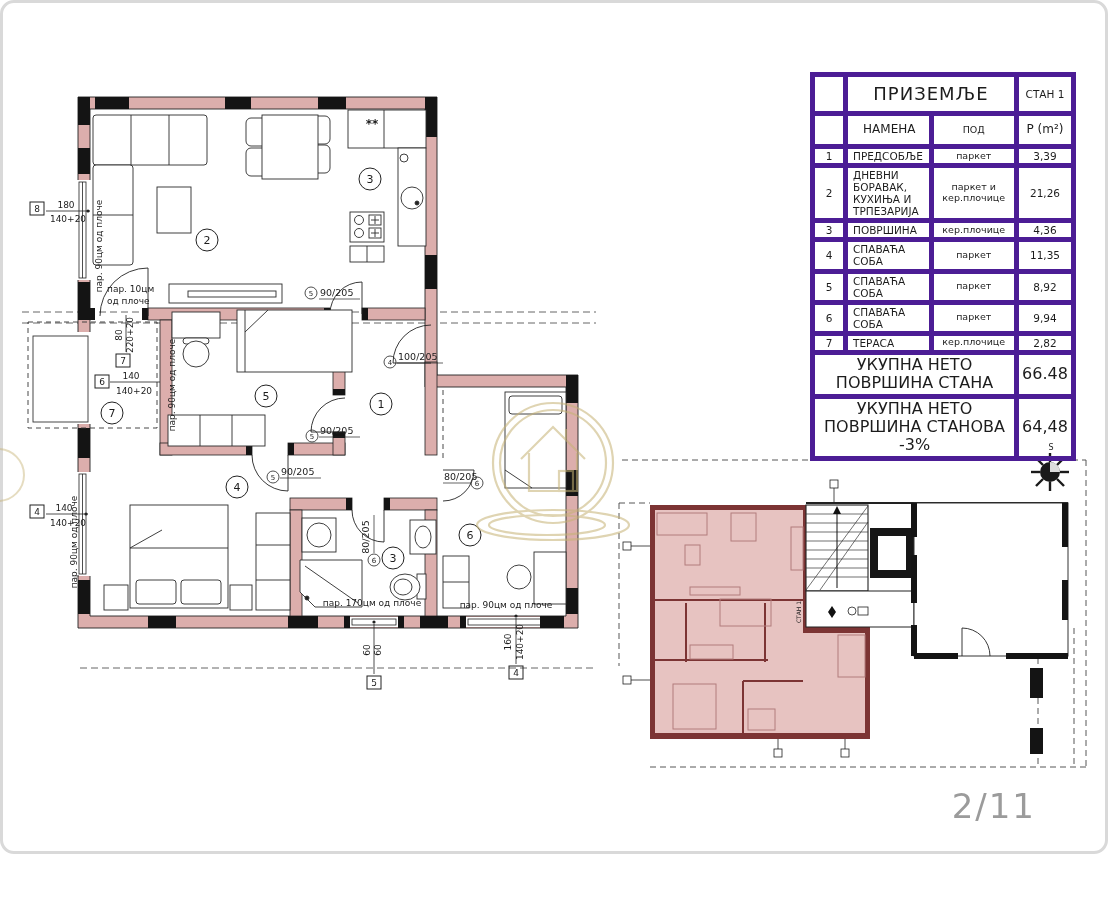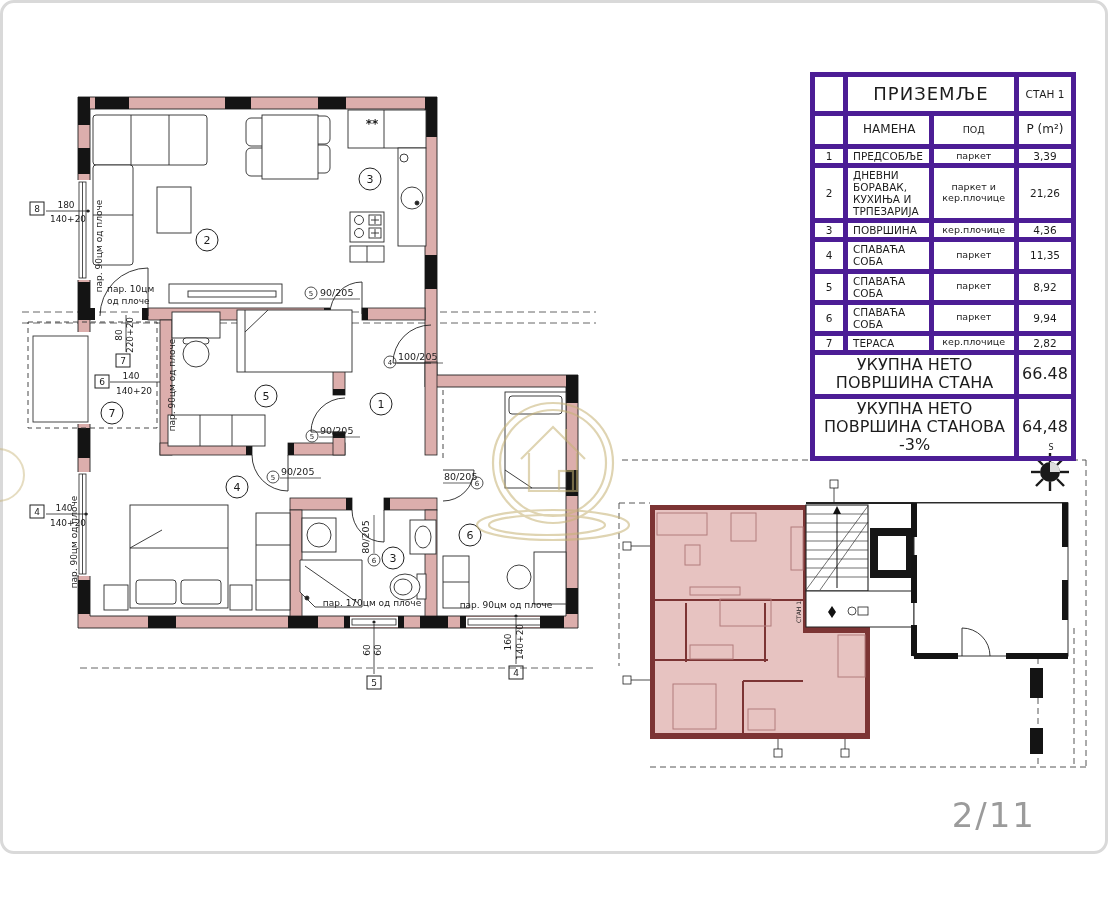--- a/index.html
+++ b/index.html
@@ -17,21 +17,21 @@
                  line-height:1.15;text-align:center;vertical-align:middle;}
   .area-table .t-title{font-size:18px;letter-spacing:1px;height:32px;}
   .area-table .t-unit{font-size:10.5px;}
   .area-table .t-head{font-size:12px;height:26px;}
   .area-table .c-num{width:22px;}
   .area-table .c-name{width:140px;text-align:left;padding-left:5px;}
   .area-table .c-floor{width:58px;font-size:9.5px;}
   .area-table .c-area{width:46px;}
   .area-table .t-sum td{height:24px;font-size:16px;}
   .page-num{position:absolute;right:72px;top:786px;font-size:34px;color:#9b9b9b;
-            letter-spacing:2px;margin-top:9px;}
+            letter-spacing:2px;}
 </style>
 </head>
 <body>
 
 <div class="sheet"></div>
 
 <svg style="left:18px;top:78px;" width="584" height="616" viewBox="18 78 584 616">
 
   <g stroke="#555" stroke-width="0.9" stroke-dasharray="7 4">
     <line x1="22" y1="312" x2="596" y2="312"></line>

